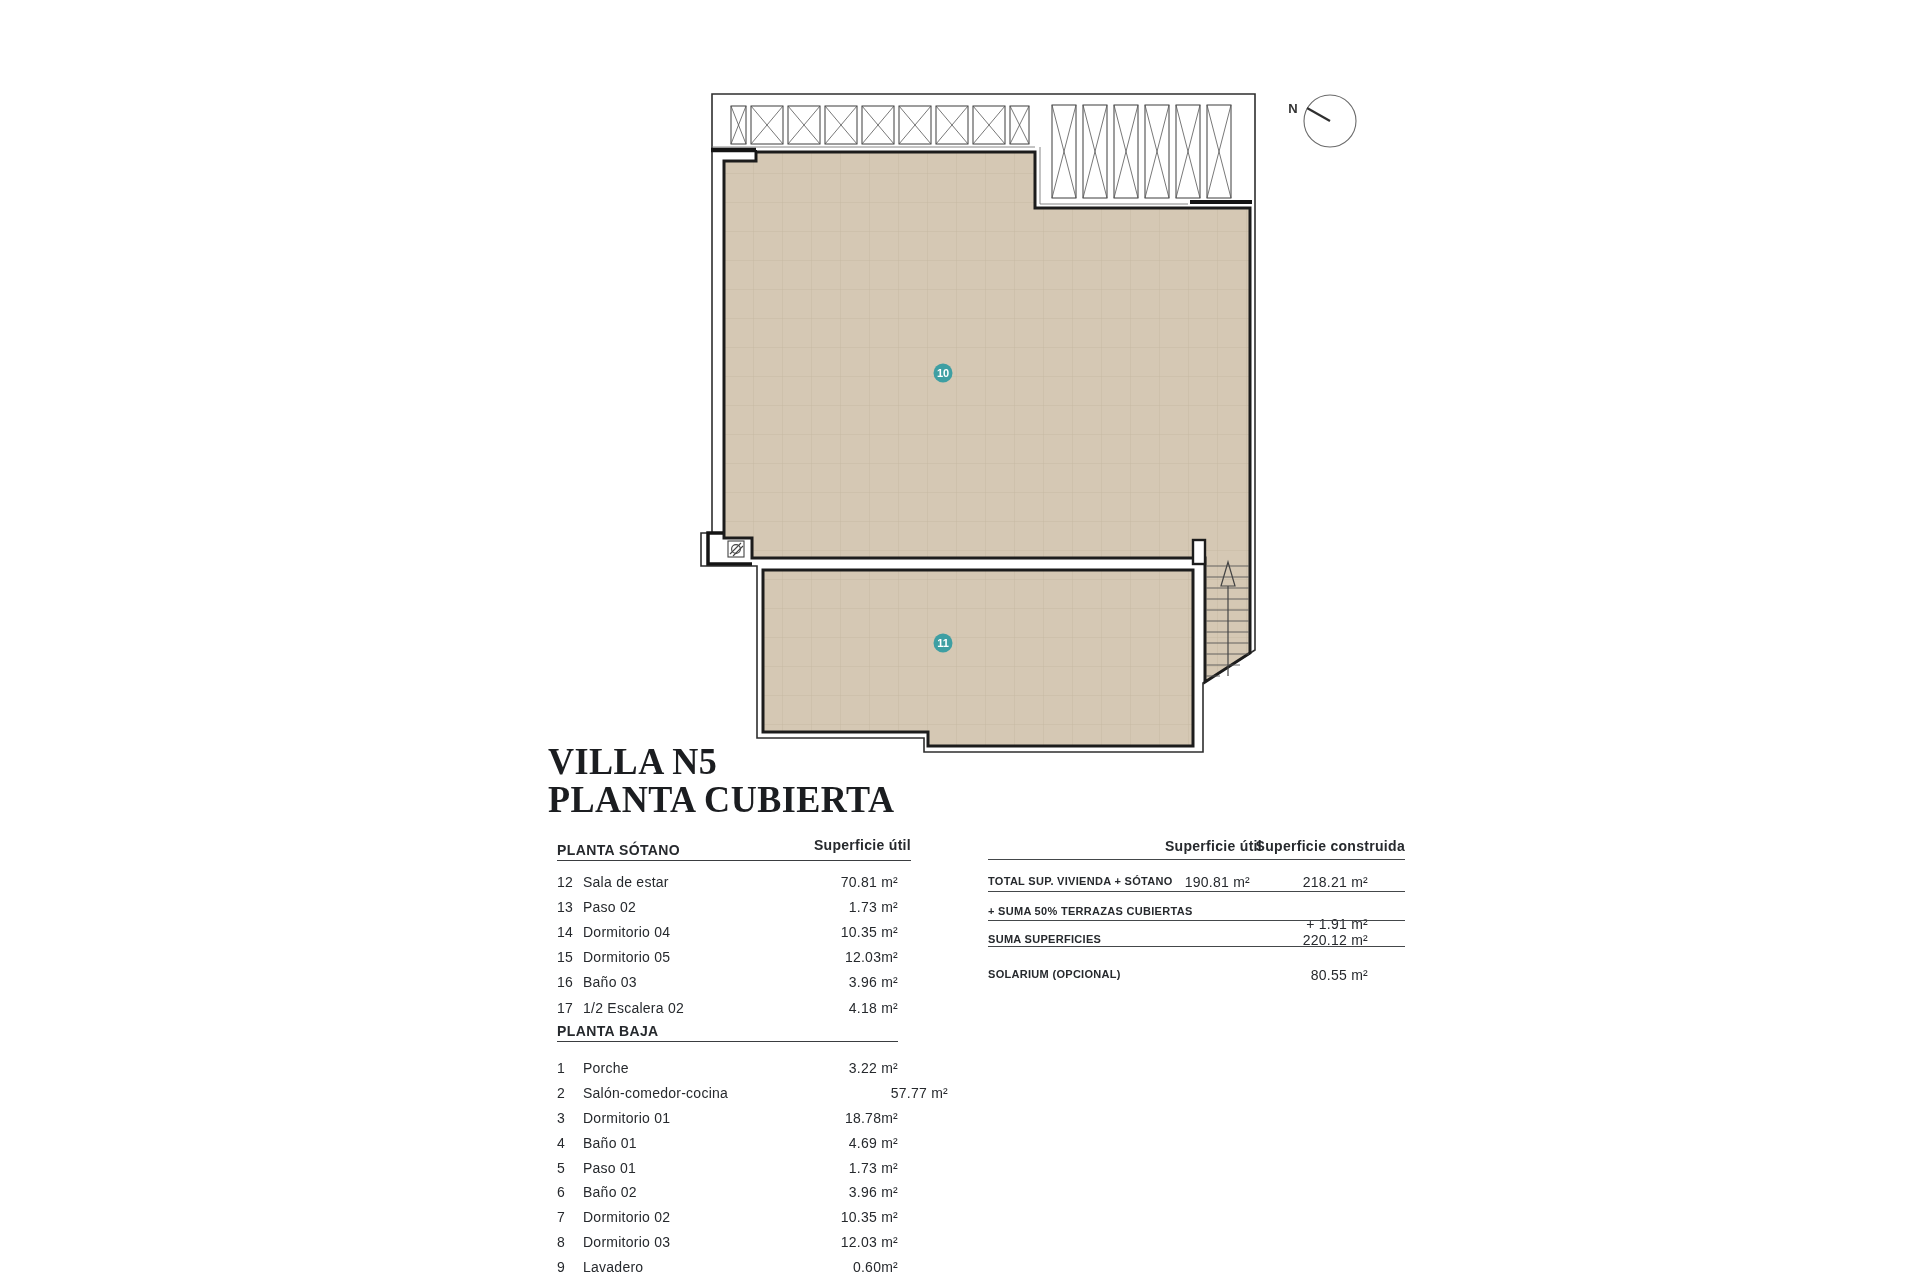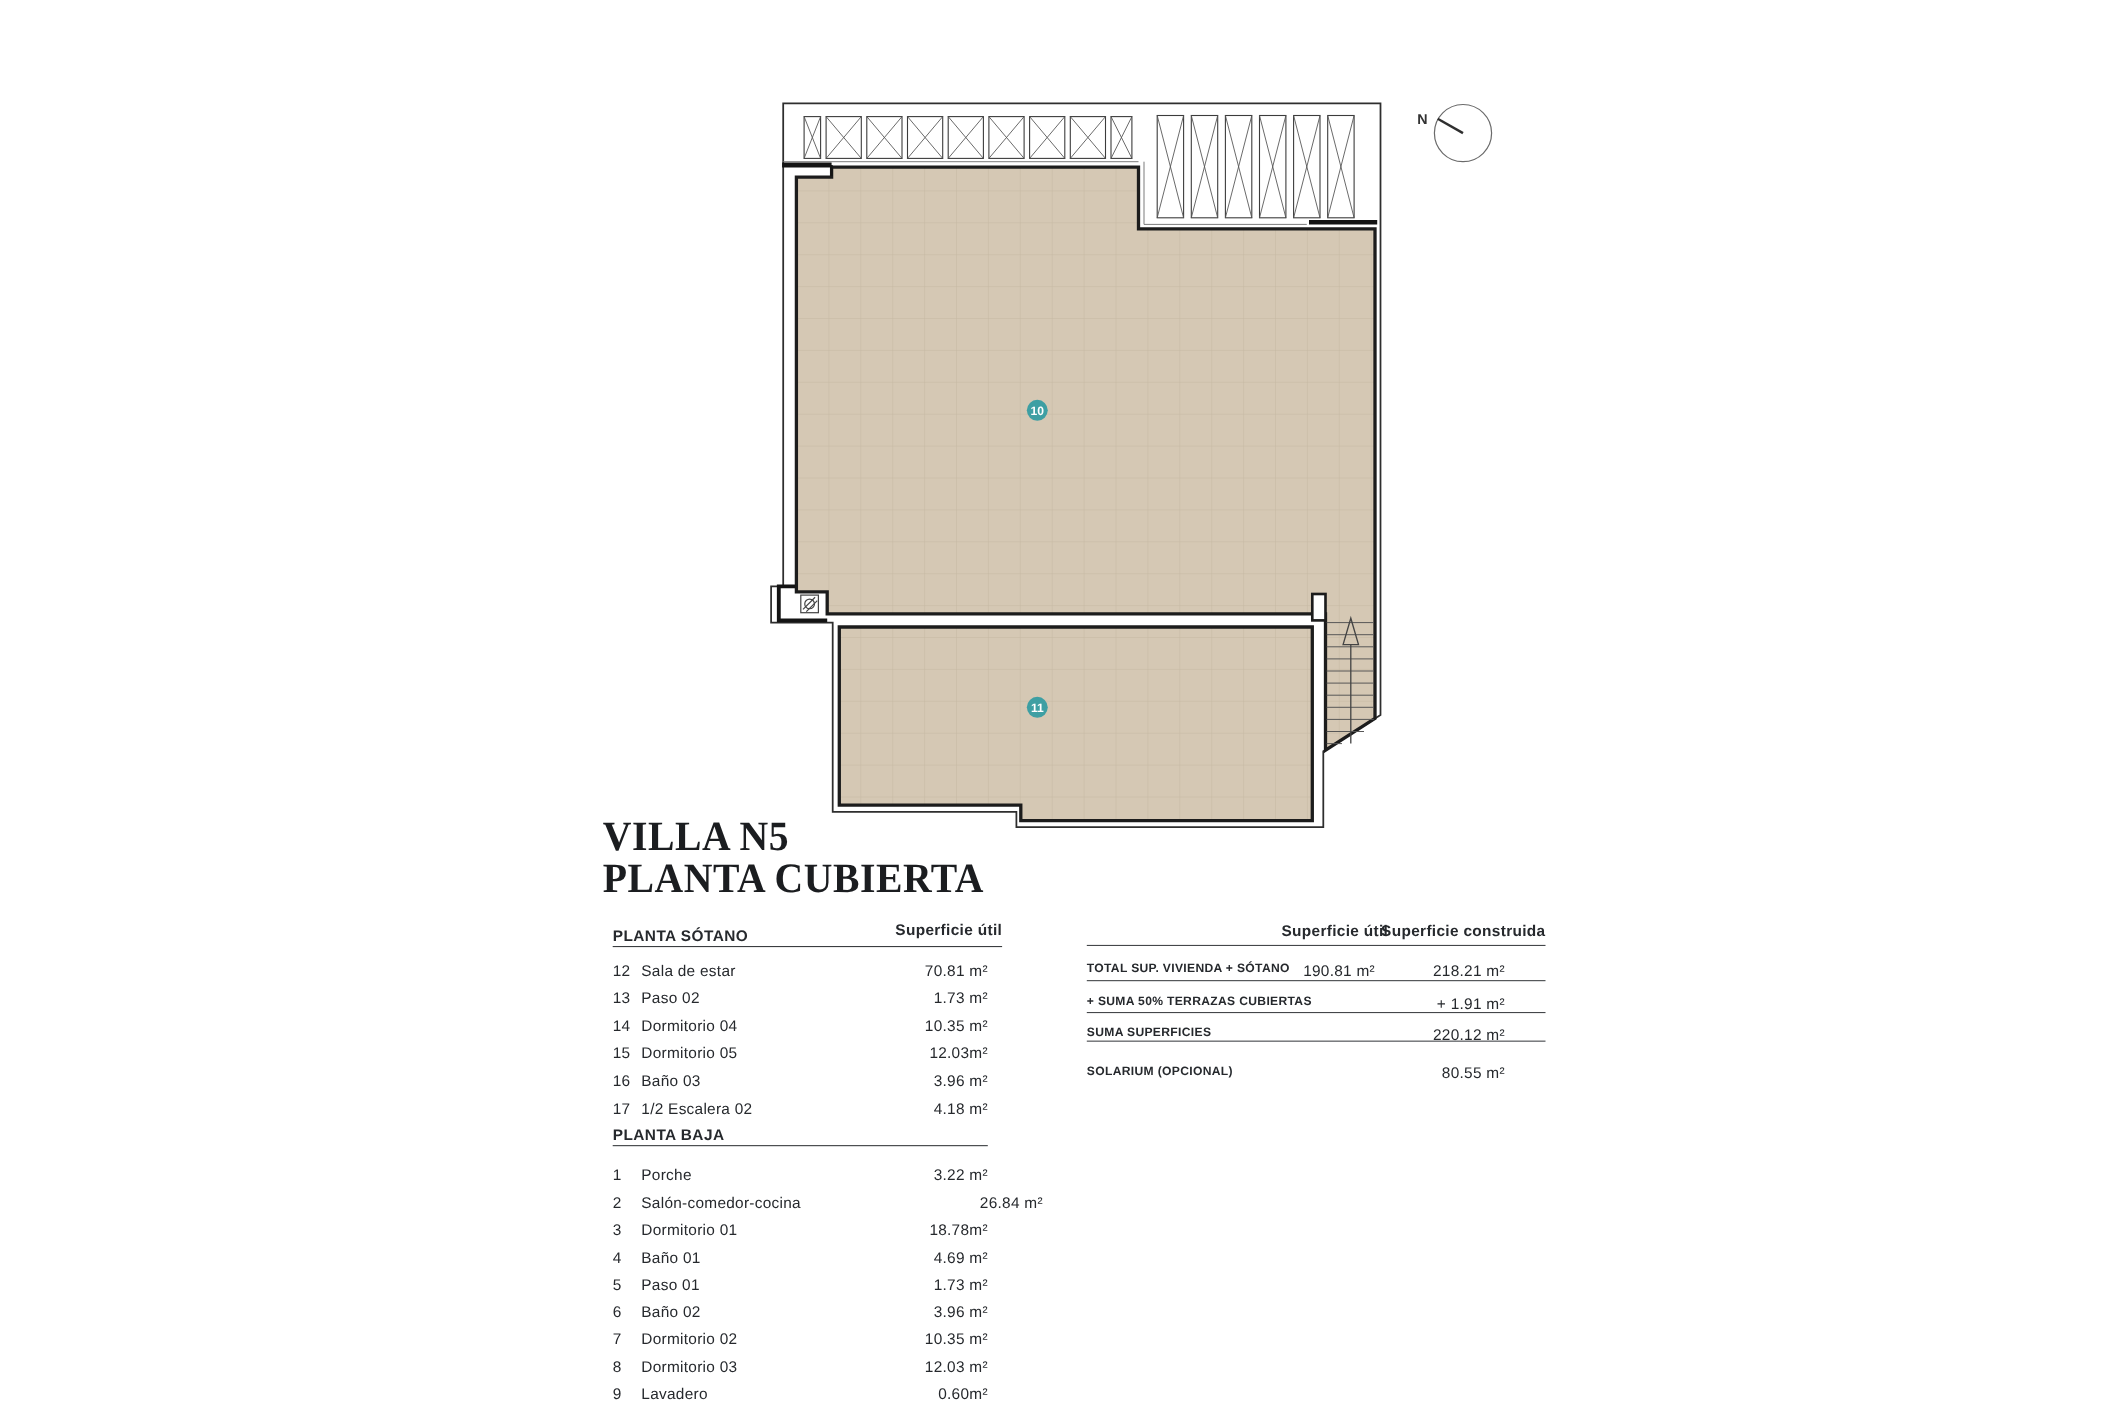--- a/index.html
+++ b/index.html
@@ -193,21 +193,21 @@
   </div>
   <div class="rows" style="top:1056px;--pitch:24.8px;">
       <div class="trow">
         <span class="col-num">1</span>
         <span class="col-name">Porche</span>
         <span class="col-value">3.22 m²</span>
       </div>
       <div class="trow shift">
         <span class="col-num">2</span>
         <span class="col-name">Salón-comedor-cocina</span>
-        <span class="col-value">26.84 m²</span>
+        <span class="col-value">57.77 m²</span>
       </div>
       <div class="trow">
         <span class="col-num">3</span>
         <span class="col-name">Dormitorio 01</span>
         <span class="col-value">18.78m²</span>
       </div>
       <div class="trow">
         <span class="col-num">4</span>
         <span class="col-name">Baño 01</span>
         <span class="col-value">4.69 m²</span>
@@ -243,21 +243,21 @@
     <span class="s-head" style="right:143px;">Superficie útil</span>
     <span class="s-head" style="right:0;">Superficie construida</span>
     <div class="hline" style="top:23px;"></div>
 
     <span class="s-label" style="top:39px;">TOTAL SUP. VIVIENDA + SÓTANO</span>
     <span class="s-val" style="top:38px;right:155px;">190.81  m²</span>
     <span class="s-val" style="top:38px;right:37px;">218.21 m²</span>
     <div class="hline" style="top:55px;"></div>
 
     <span class="s-label" style="top:69px;">+ SUMA 50% TERRAZAS CUBIERTAS</span>
-    <span class="s-val" style="top:68px;right:37px;">+ 1.91 m²</span>
+    <span class="s-val" style="top:80px;right:37px;">+ 1.91 m²</span>
     <div class="hline" style="top:84px;"></div>
 
     <span class="s-label" style="top:97px;text-align:right;">SUMA SUPERFICIES</span>
     <span class="s-val" style="top:96px;right:37px;">220.12 m²</span>
     <div class="hline" style="top:110px;"></div>
 
     <span class="s-label" style="top:132px;">SOLARIUM (OPCIONAL)</span>
     <span class="s-val" style="top:131px;right:37px;">80.55 m²</span>
   </div>
 

